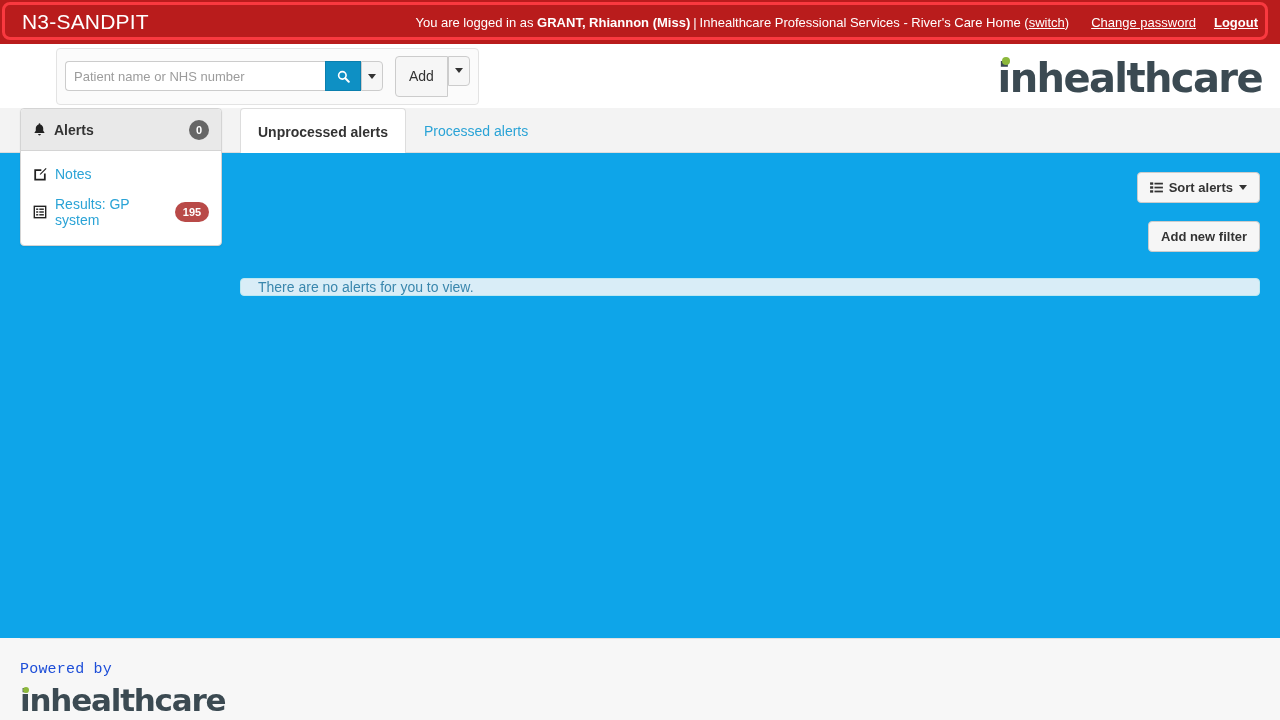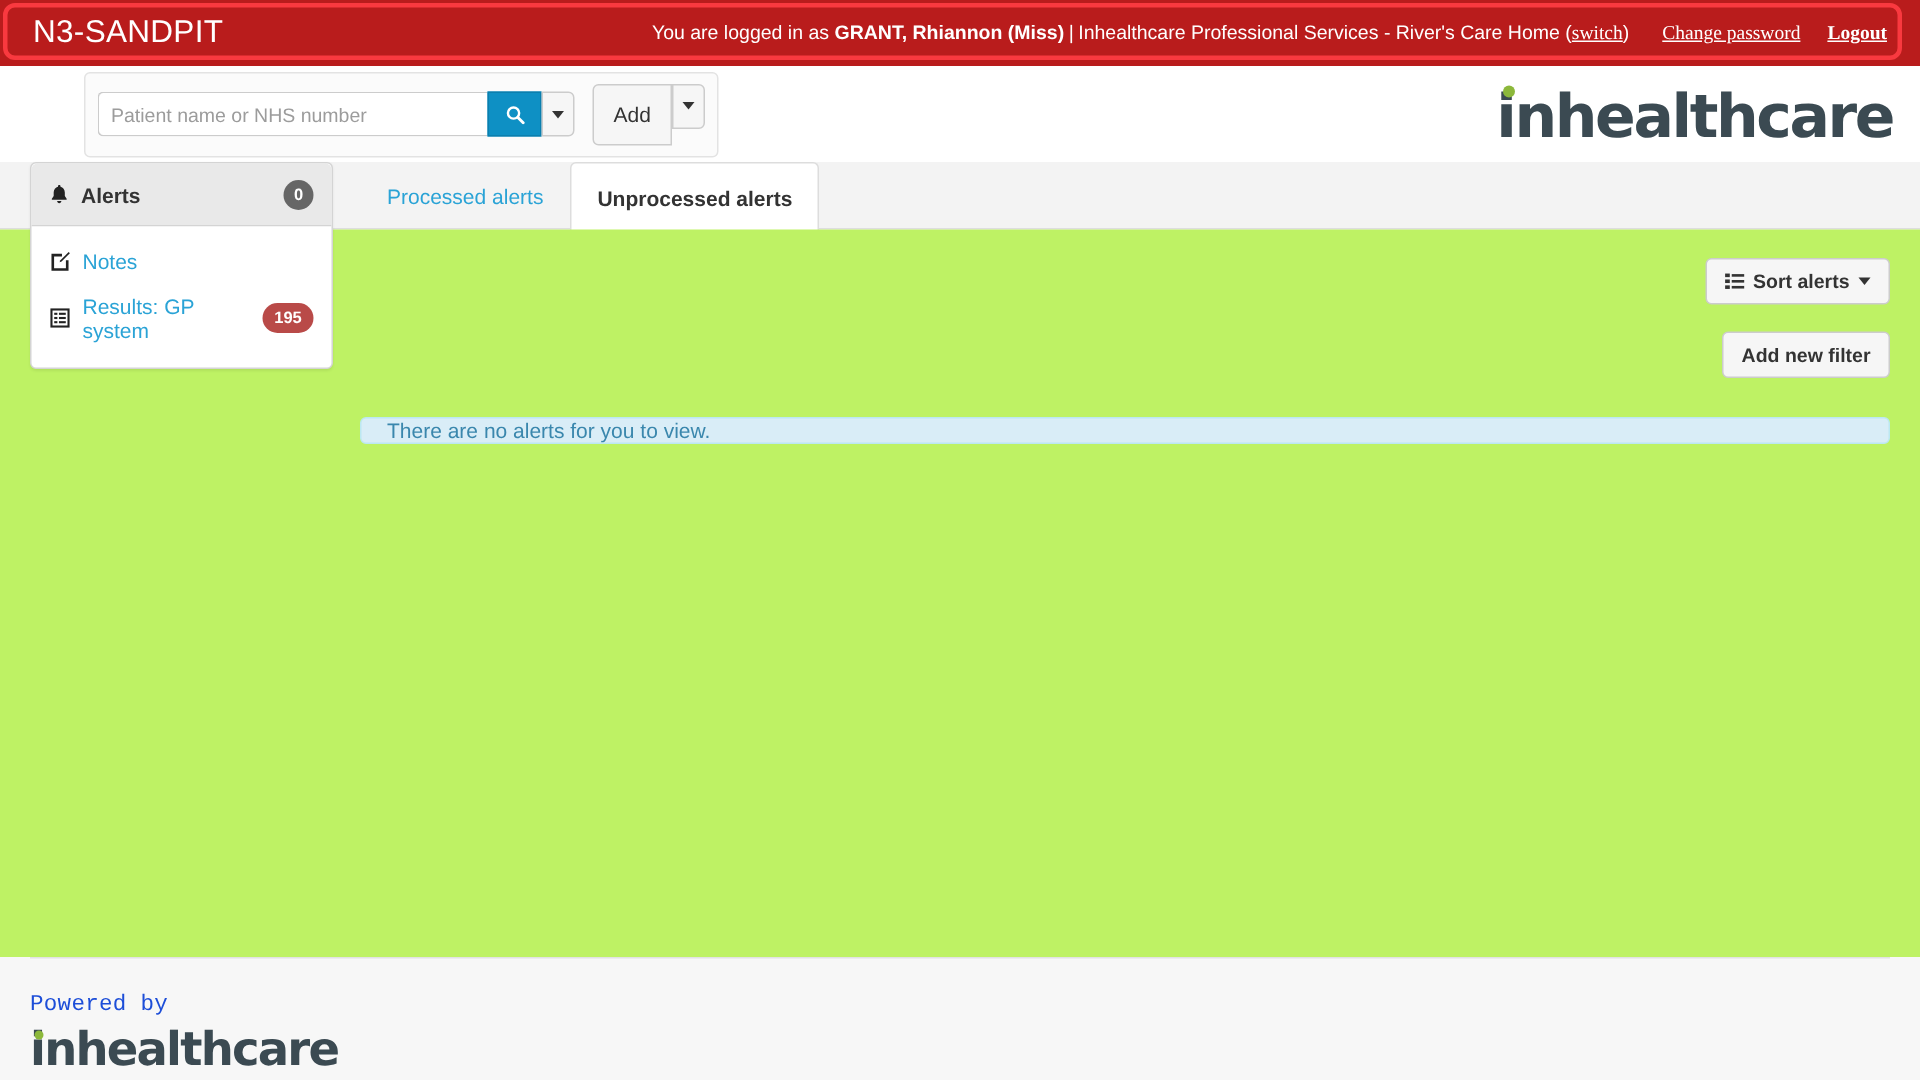--- a/index.html
+++ b/index.html
@@ -50,21 +50,20 @@
     color: #ffffff;
     font-size: 13px;
     white-space: nowrap;
   }
   .topbar-right .lead { color: #ffffff; }
   .topbar-right b { font-weight: bold; color: #ffffff; }
   .topbar-right .sep { padding: 0 3px; }
   .topbar-right a {
     color: #ffffff;
     text-decoration: underline;
-    font-family: Liberation Serif, serif;
   }
   .topbar-right .gap-lg { display: inline-block; width: 22px; }
   .topbar-right .gap-md { display: inline-block; width: 18px; }
   .logout { font-weight: bold; }
 
   
   .navrow {
     position: relative;
     height: 64px;
     background: #ffffff;
@@ -216,21 +215,21 @@
     border-color: #dddddd;
     border-radius: 4px 4px 0 0;
     margin-bottom: -1px;
     height: 46px;
   }
 
   
   .body-area {
     position: relative;
     height: 485px;
-    background: #bef264;
+    background: #0ea5e9;
   }
 
   
   .alerts-panel {
     position: absolute;
     left: 20px;
     top: -45px;
     width: 202px;
     background: #ffffff;
     border: 1px solid #d4d4d4;
@@ -423,22 +422,22 @@
   </div>
 
   <div class="brand-logo">
     <span class="dot"></span>
     <span class="word">inhealthcare</span>
   </div>
 </div>
 
 <div class="subhead">
   <div class="subtabs">
+    <div class="subtab active">Unprocessed alerts</div>
     <div class="subtab">Processed alerts</div>
-    <div class="subtab active">Unprocessed alerts</div>
   </div>
 </div>
 
 <div class="body-area">
 
   <div class="alerts-panel">
     <div class="alerts-head">
       <span class="icon">
         <svg width="13" height="15" viewBox="0 0 14 16" aria-hidden="true">
           <path d="M7 1.3c-.5 0-.9.4-.9.9v.4C4.3 3.1 3 4.7 3 6.7v2.6L1.7 11.2c-.2.3 0 .7.4.7h9.8c.4 0 .6-.4.4-.7L11 9.3V6.7c0-2-1.3-3.6-3.1-4.1v-.4c0-.5-.4-.9-.9-.9z" fill="#222222"></path>

